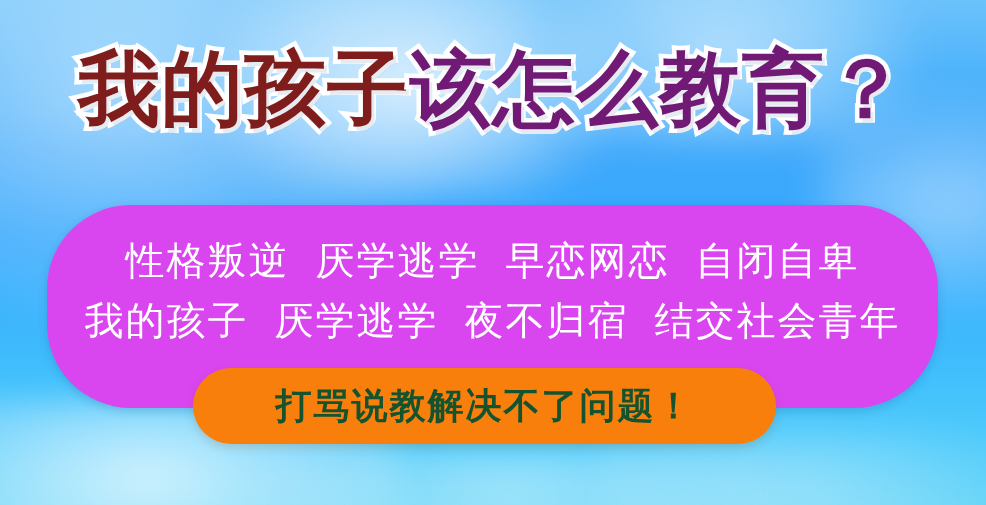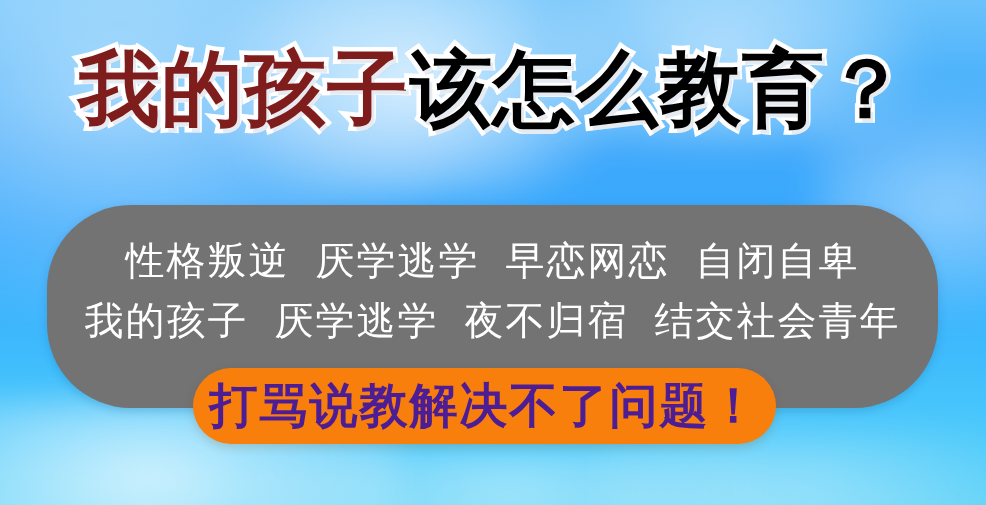--- a/index.html
+++ b/index.html
@@ -102,30 +102,30 @@
   }
   .headline .seg {
     display: inline;
     -webkit-text-stroke: 9px #ffffff;
     paint-order: stroke fill;
     text-shadow:
       0 0 0 #ffffff,
       3px 4px 0 rgba(0, 60, 120, 0.10);
   }
   .headline .seg-orange { color: #7f1d1d; }
-  .headline .seg-dark   { color: #000000; }
+  .headline .seg-dark   { color: #701a75; }
 
   
   .issues-panel {
     position: absolute;
     left: 47px;
     top: 205px;
     width: 891px;
     height: 203px;
-    background: #737373;
+    background: #d946ef;
     border-radius: 84px;
     box-shadow: 0 3px 10px rgba(6, 58, 104, 0.18);
   }
   .issues-lines {
     position: absolute;
     left: 0; right: 0;
     top: 26px;
     text-align: center;
   }
   .issues-line {
@@ -149,22 +149,22 @@
     height: 76px;
     background: #f97f0d;
     border-radius: 38px;
     display: flex;
     align-items: center;
     justify-content: center;
     box-shadow: 0 4px 10px rgba(130, 60, 0, 0.18);
     cursor: pointer;
   }
   .cta-label {
-    color: #4c1d95;
-    font-size: 48px;
+    color: #14532d;
+    font-size: 36px;
     font-weight: 700;
     letter-spacing: 2px;
     white-space: nowrap;
     font-family: "DejaVu Sans", "Liberation Sans", sans-serif;
     user-select: none;
   }
 </style>
 </head>
 <body>
 

